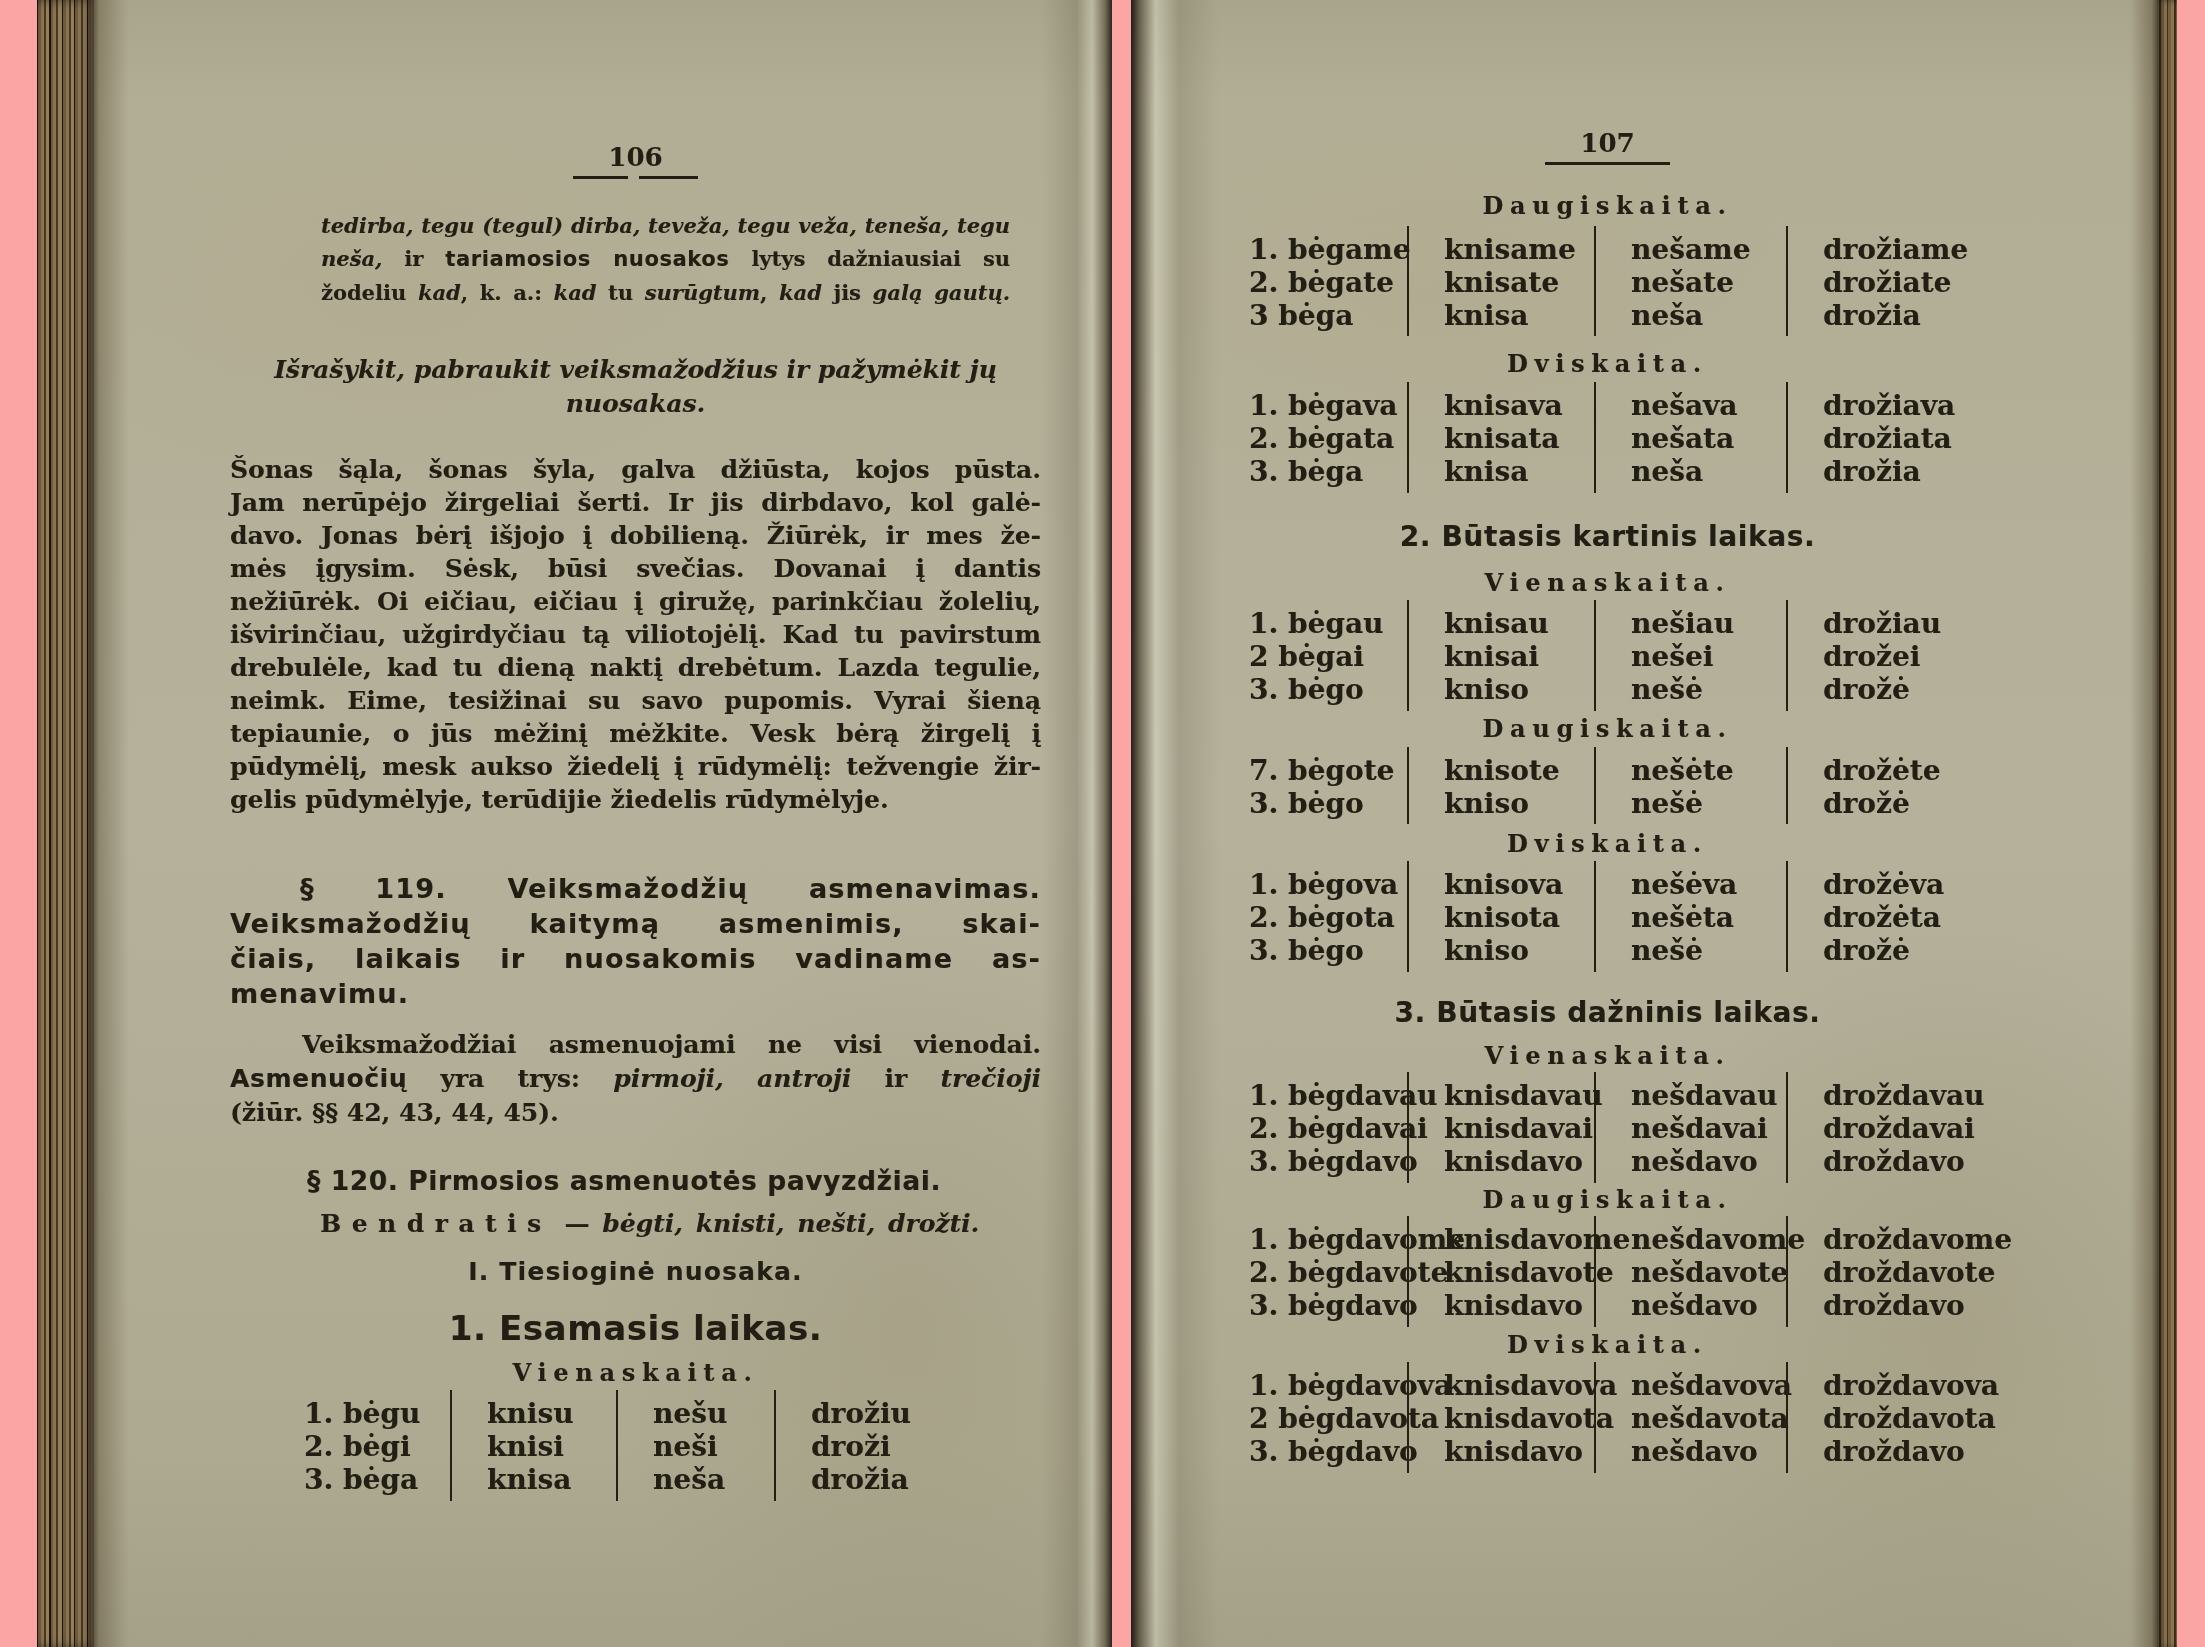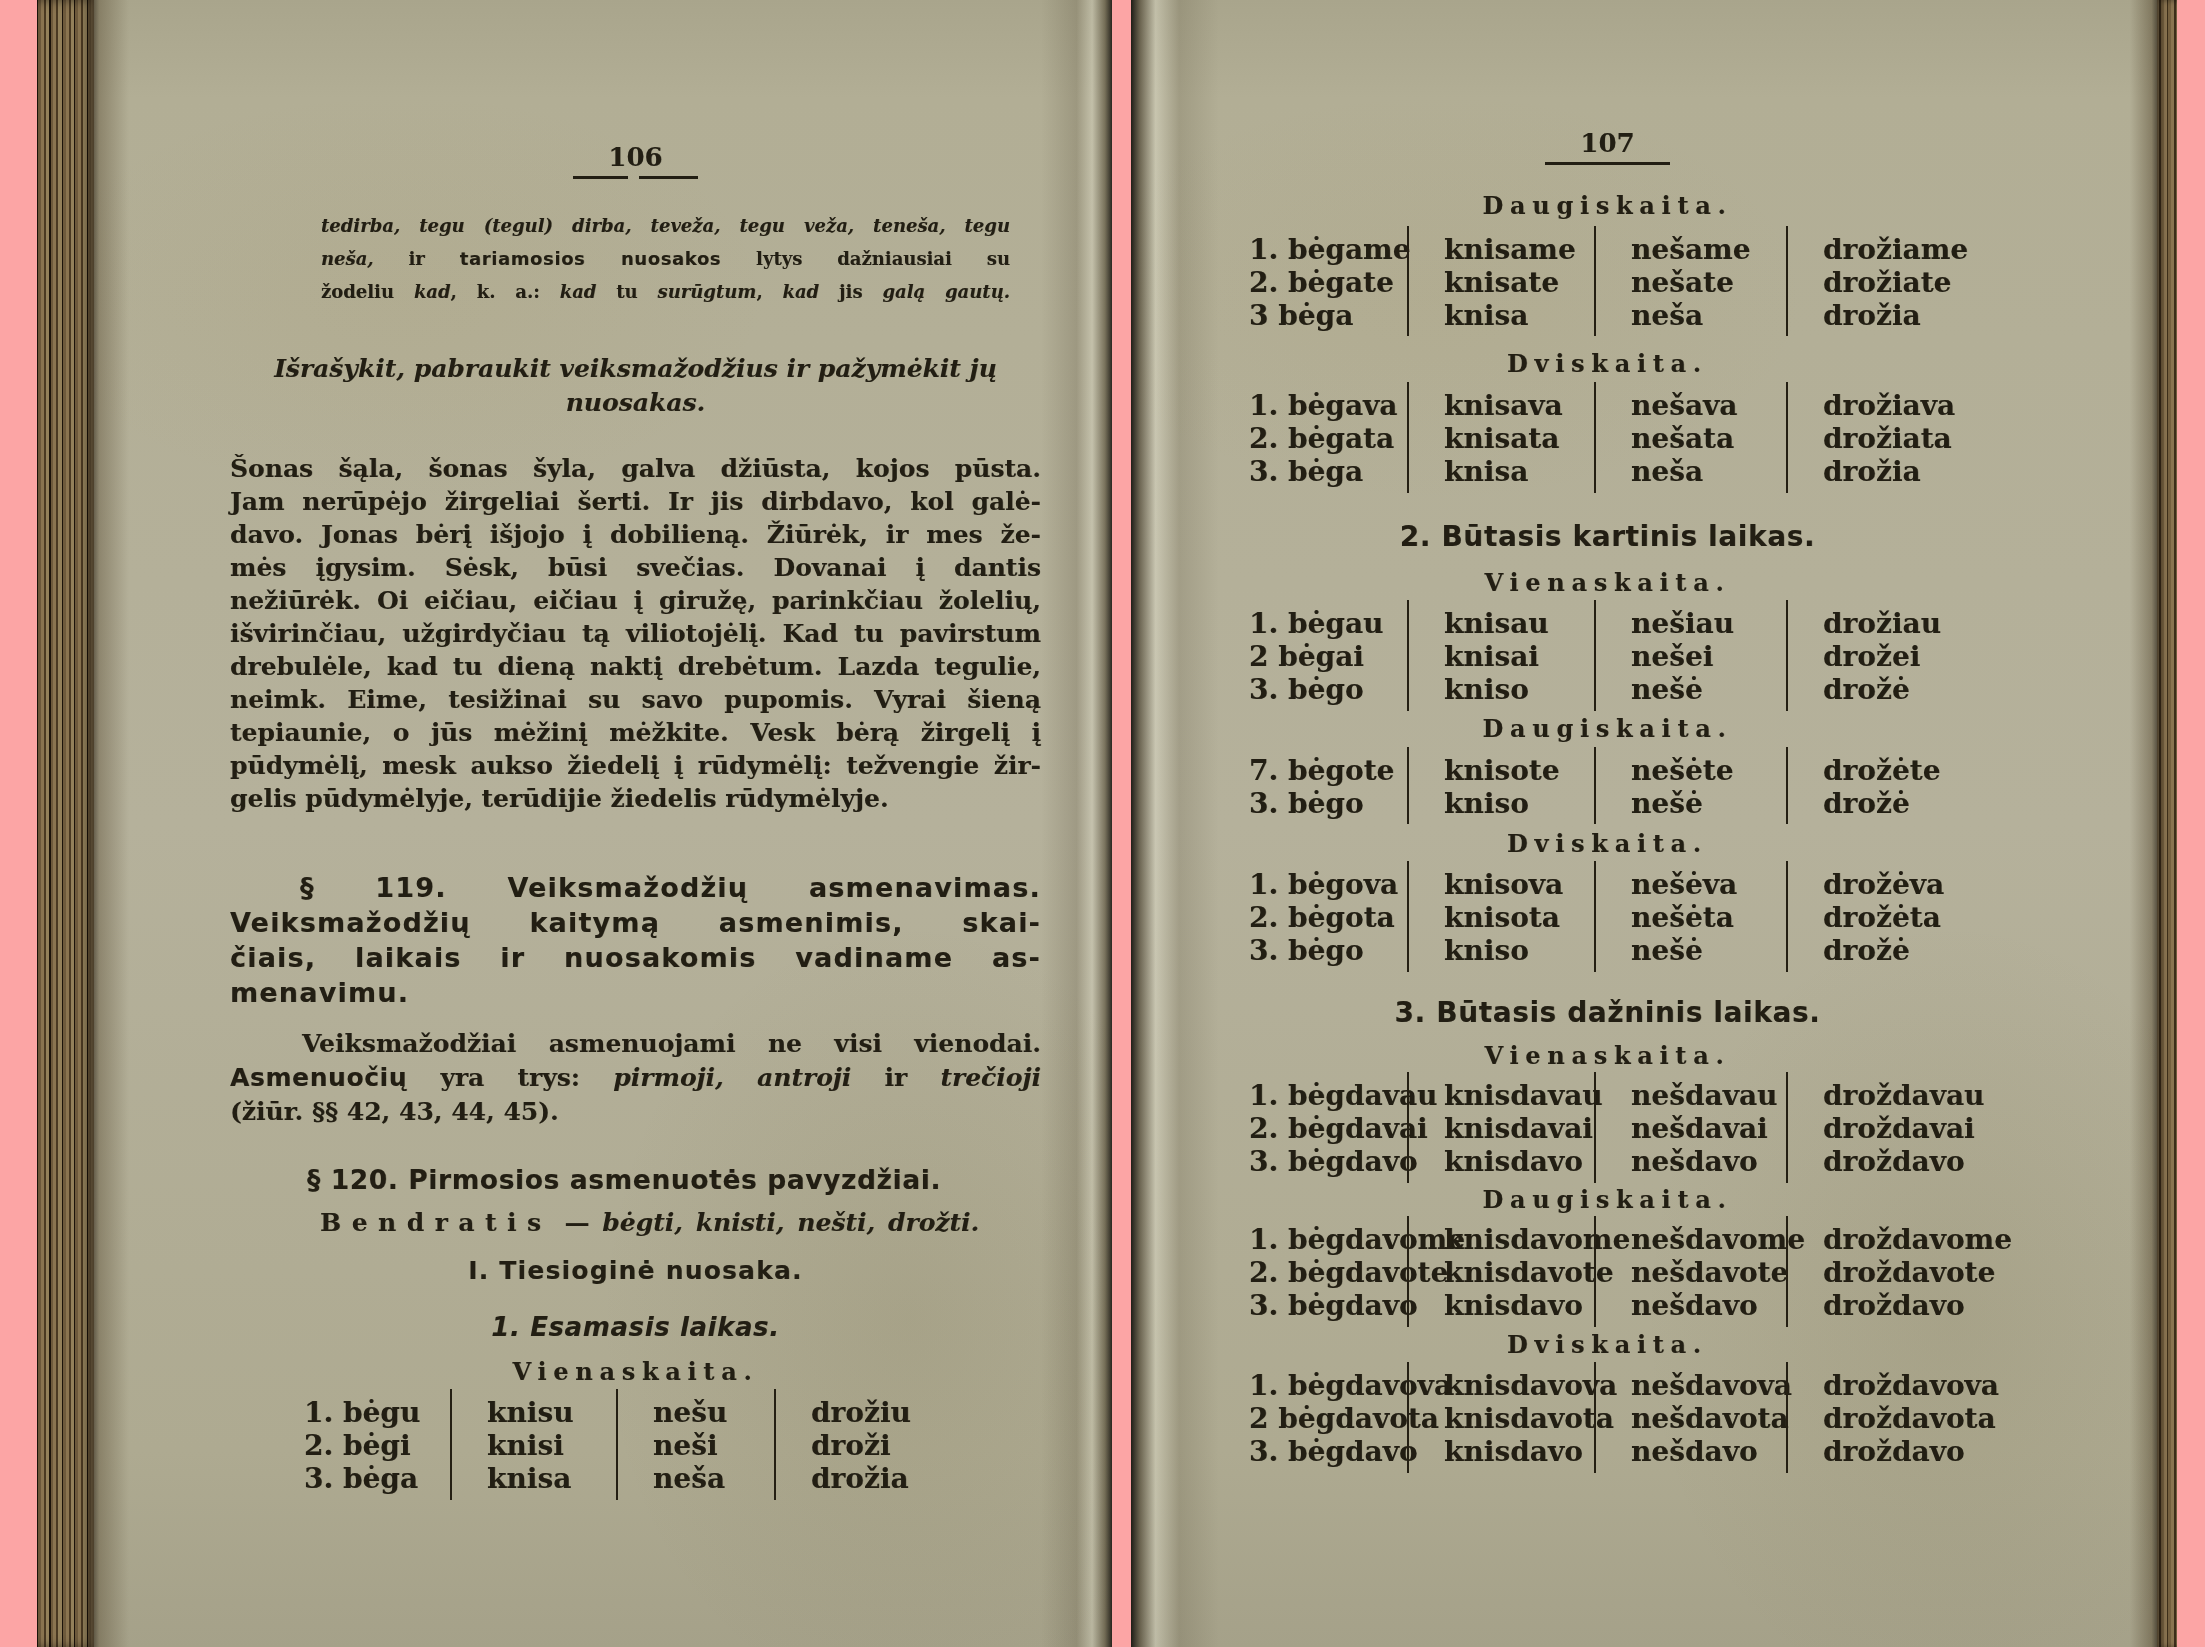--- a/index.html
+++ b/index.html
@@ -39,39 +39,39 @@
   .pagenum{position:absolute;text-align:center;font-weight:bold;font-size:26px;line-height:28px;}
   .page.left .pagenum{left:136px;width:811px;top:143px;}
   .page.right .pagenum{left:118px;width:717px;top:129px;}
   .pagenum .rule{height:2.9px;width:125px;margin:4.7px auto 0;background:#221e13;}
   .pagenum .rule.split{background:linear-gradient(90deg,#221e13 0 44%,transparent 44% 53%,#221e13 53% 100%);}
   .seg-i{font-style:italic;}
   .seg-r{font-style:normal;}
   .seg-b{font-style:normal;font-family:"DejaVu Sans",sans-serif;font-weight:bold;letter-spacing:0.6px;}
   .seg-sp{letter-spacing:.42em;}
 
-  .intro{margin:209px 16px 0 91px;width:689px;font-size:18px;line-height:33px;font-weight:700;}
+  .intro{margin:209px 16px 0 91px;width:689px;font-size:21px;line-height:33px;font-weight:700;}
   .intro .rich{text-align:justify;text-align-last:justify;}
   .exercise{margin-top:44px;text-align:center;font-style:italic;font-weight:700;font-size:25px;line-height:34px;}
   .passage{margin-top:32px;font-size:25px;line-height:33px;font-weight:700;}
   .passage .ln{text-align:justify;text-align-last:justify;}
   .passage .ln:last-child{text-align-last:left;}
   .s119{margin-top:55px;font-family:"DejaVu Sans",sans-serif;font-weight:bold;font-size:27px;line-height:35px;letter-spacing:1.2px;}
   .s119 .ln{text-align:justify;text-align-last:justify;}
   .s119 .ln:first-child{text-indent:70px;}
   .s119 .ln:last-child{text-align-last:left;}
   .par2{margin-top:16.5px;font-size:25px;line-height:34px;font-weight:700;}
   .par2 .jl{text-align:justify;text-align-last:justify;}
   .par2 .first{text-indent:72px;}
   .s120{margin-top:34px;font-family:"DejaVu Sans",sans-serif;font-weight:bold;font-size:26.5px;line-height:34px;
         letter-spacing:0.6px;margin-left:77px;white-space:nowrap;}
   .bendratis{margin-top:9.4px;margin-left:90px;font-size:25px;line-height:33px;font-weight:700;word-spacing:4.1px;white-space:nowrap;}
   .h-big{font-family:"DejaVu Sans",sans-serif;font-weight:bold;text-align:center;}
   .h-tiesiogine{margin-top:14px;font-size:25px;line-height:35px;letter-spacing:1.2px;}
-  .h-esamasis{margin-top:23.6px;font-size:26px;line-height:33px;letter-spacing:0.6px;font-style:italic;}
+  .h-esamasis{margin-top:23.6px;font-size:34px;line-height:33px;letter-spacing:0.6px;}
   .h-main{font-size:28px;line-height:35px;letter-spacing:0.6px;}
   .subcap{text-align:center;font-weight:700;font-size:24px;line-height:33px;letter-spacing:.28em;}
 
   
   .tbl{position:relative;font-weight:700;font-size:28px;}
   .tbl .trow{display:grid;height:33px;line-height:33px;}
   .tbl-left{width:599px;margin:8.3px 0 0 74px;}
   .tbl-left .trow{grid-template-columns:146px 166px 158px 1fr;}
   .tbl-right{width:717px;margin-top:8.3px;}
   .tbl-right .trow{grid-template-columns:158px 187px 192px 1fr;}

